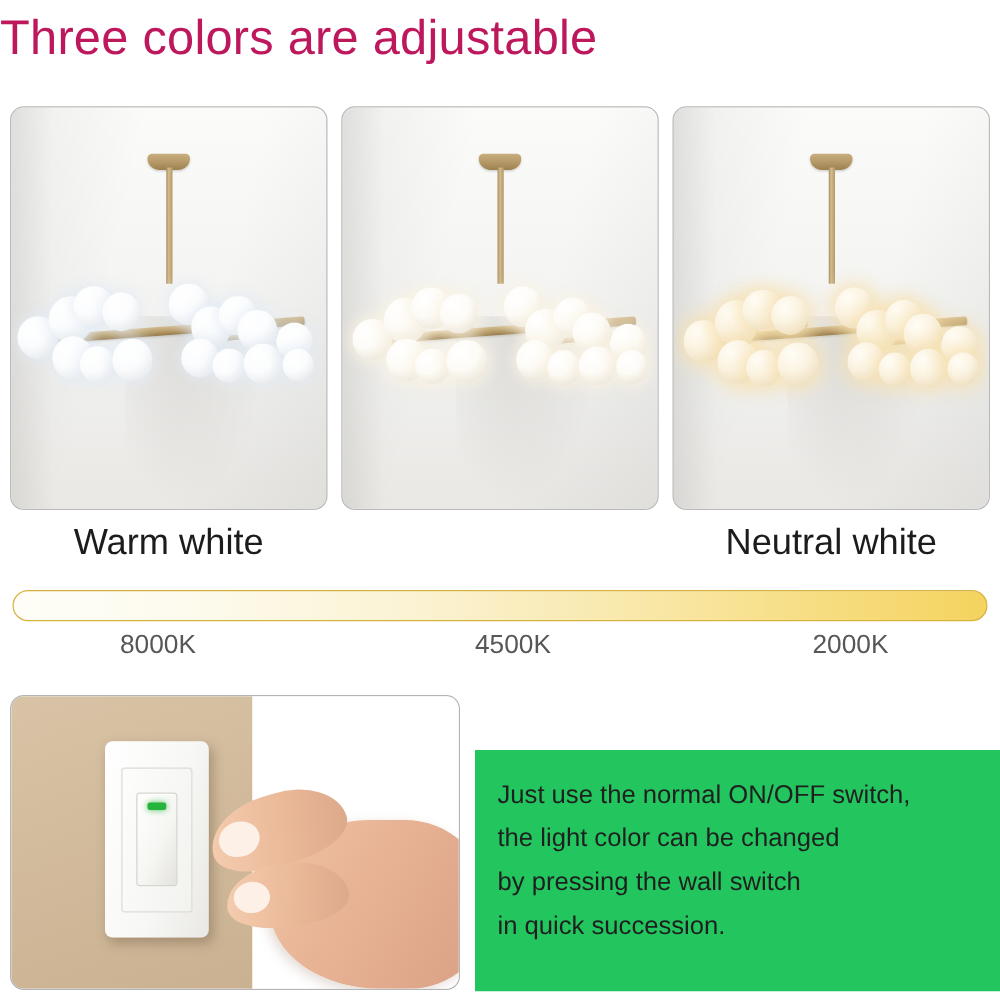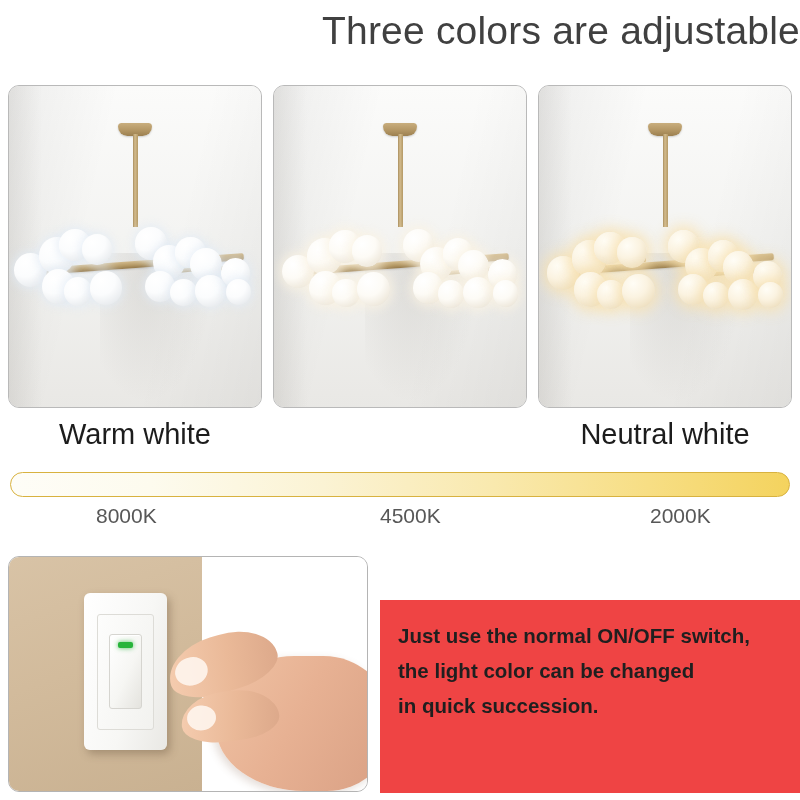--- a/index.html
+++ b/index.html
@@ -21,25 +21,25 @@
     height: 800px;
     background: #ffffff;
   }
 
   
   .title {
     position: absolute;
     left: 0;
     top: 6px;
     width: 800px;
-    text-align: right;
+    text-align: left;
     font-size: 39px;
     font-weight: 400;
     letter-spacing: 0.2px;
-    color: #404040;
+    color: #be185d;
     line-height: 50px;
     white-space: nowrap;
   }
 
   
   .panels {
     position: absolute;
     left: 8px;
     top: 85px;
     width: 784px;
@@ -323,22 +323,21 @@
     border-radius: 50%;
     background: rgba(255,248,242,0.85);
   }
 
   .caption-box {
     position: absolute;
     left: 380px;
     top: 600px;
     width: 420px;
     height: 193px;
-    background: #ef4444;
-    font-weight: bold;
+    background: #22c55e;
   }
   .caption-text {
     position: absolute;
     left: 18px;
     top: 18px;
     width: 392px;
     font-size: 20.5px;
     color: #1f1f1f;
     line-height: 35px;
   }
@@ -485,17 +484,18 @@
       <div class="finger middle">
         <div class="nail"></div>
       </div>
     </div>
   </div>
 
   <div class="caption-box">
     <div class="caption-text">
       <div class="caption-line"> Just use the normal ON/OFF switch,</div>
       <div class="caption-line">the light color can be changed</div>
+      <div class="caption-line">by pressing the wall switch</div>
       <div class="caption-line">in quick succession.</div>
     </div>
   </div>
 
 </div>
 
 </body></html>

